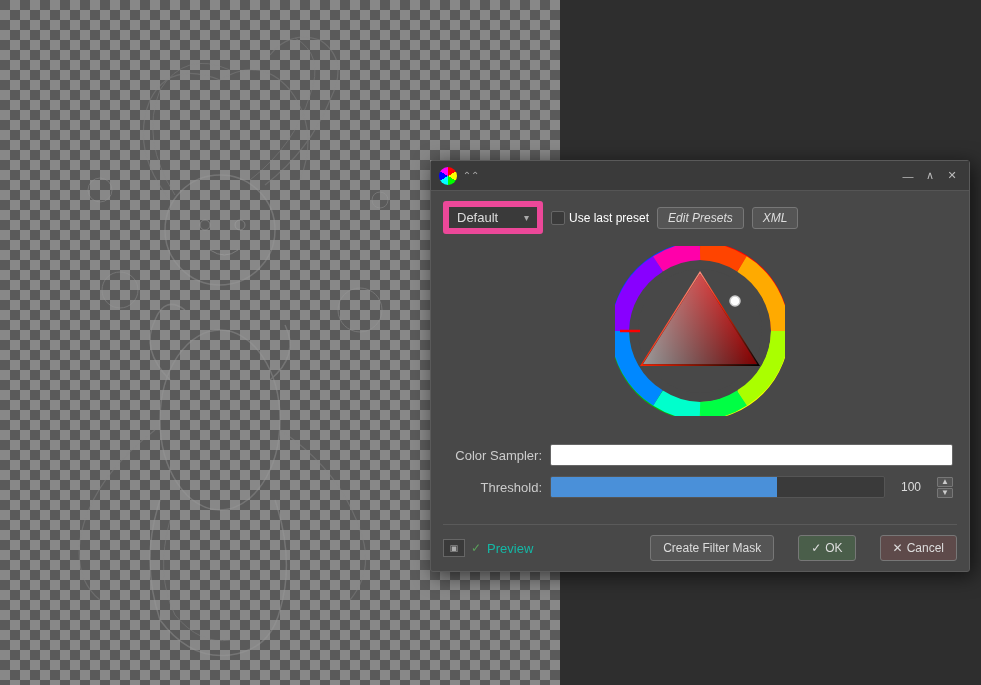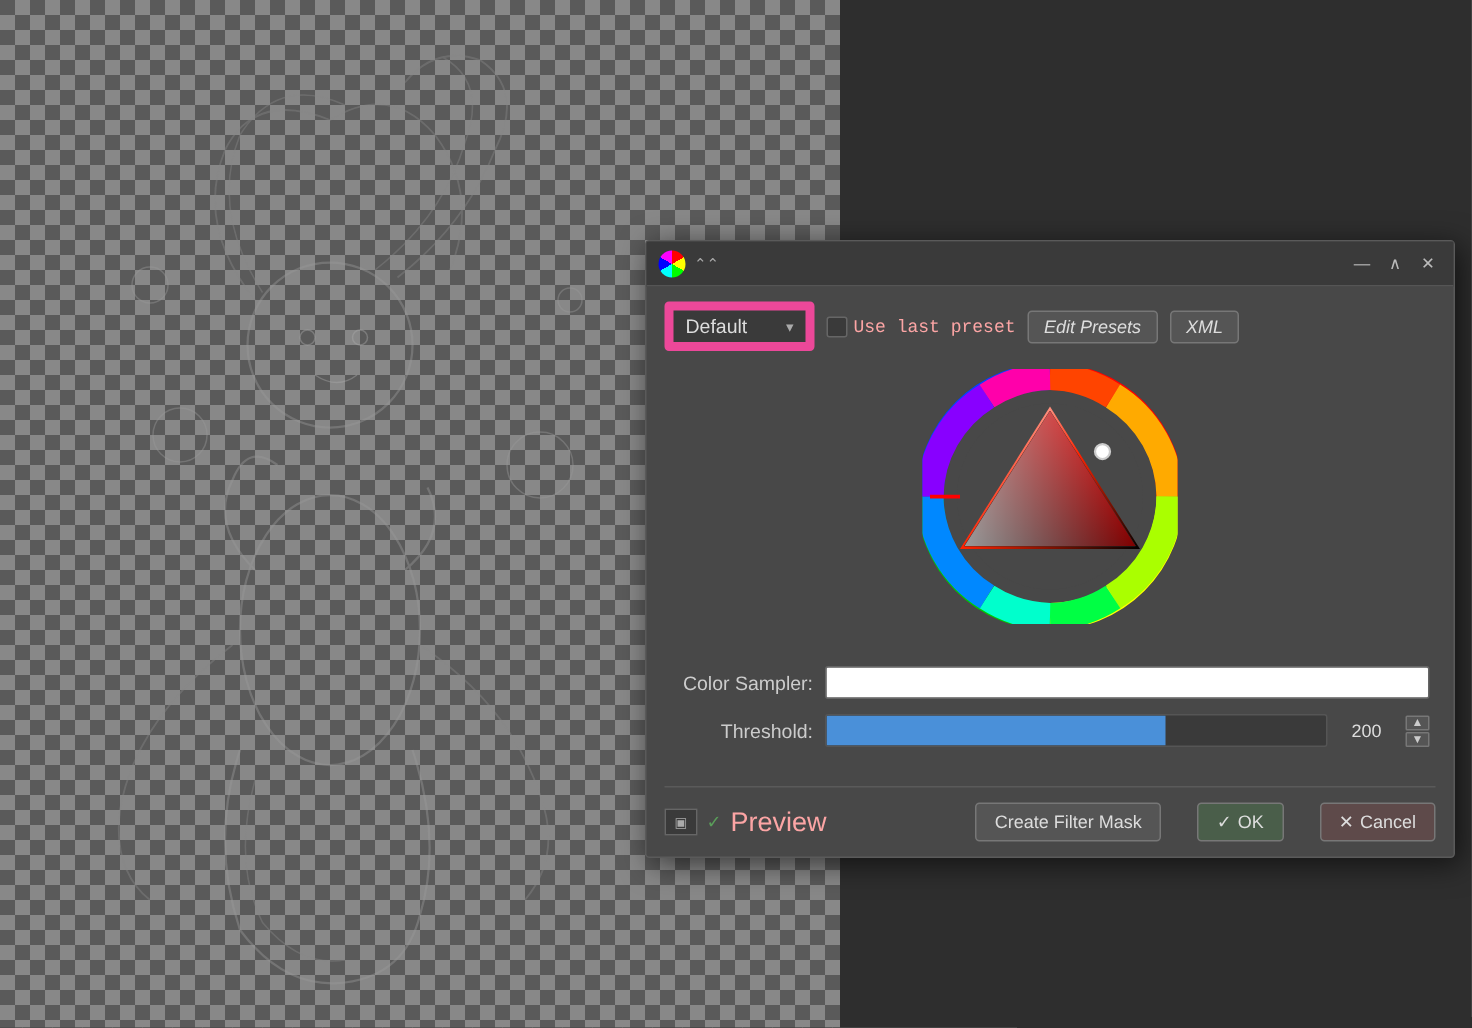--- a/index.html
+++ b/index.html
@@ -134,23 +134,22 @@
       color: #ddd;
     }
 
     .preset-dropdown .arrow { color: #aaa; font-size: 10px; }
 
     .checkbox-label {
       display: flex;
       align-items: flex-end;
       gap: 4px;
       cursor: pointer;
-      color: #fca5a5;
+      color: #ffffff;
       font-size: 12px;
-      font-family: Liberation Mono, monospace;
     }
 
     .checkbox-box {
       width: 14px;
       height: 14px;
       background: #3a3a3a;
       border: 1px solid #666;
       border-radius: 2px;
     }
 
@@ -294,22 +293,22 @@
       color: #aaa;
       cursor: pointer;
     }
 
     .checkmark {
       color: #5a9e5a;
       font-size: 12px;
     }
 
     .preview-label {
-      color: #fca5a5;
-      font-size: 18px;
+      color: #14b8a6;
+      font-size: 13px;
       cursor: pointer;
     }
 
     .action-buttons {
       display: flex;
       gap: 24px;
       align-items: center;
     }
 
     .btn-action {
@@ -488,21 +487,21 @@
         <span class="control-label">Color Sampler:</span>
         <div class="color-sampler-bar"></div>
       </div>
 
       <div class="control-row">
         <span class="control-label">Threshold:</span>
         <div class="threshold-container">
           <div class="threshold-bar-bg">
             <div class="threshold-bar-fill"></div>
           </div>
-          <span class="threshold-value">200</span>
+          <span class="threshold-value">100</span>
           <div class="threshold-spinners">
             <div class="spinner-btn">▲</div>
             <div class="spinner-btn">▼</div>
           </div>
         </div>
       </div>
 
     </div>
 
     <div class="bottom-row">

